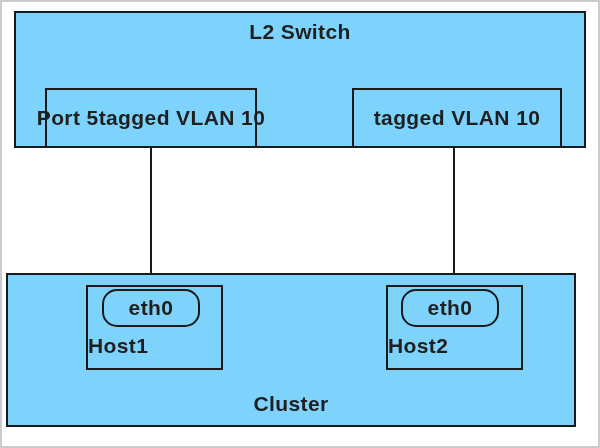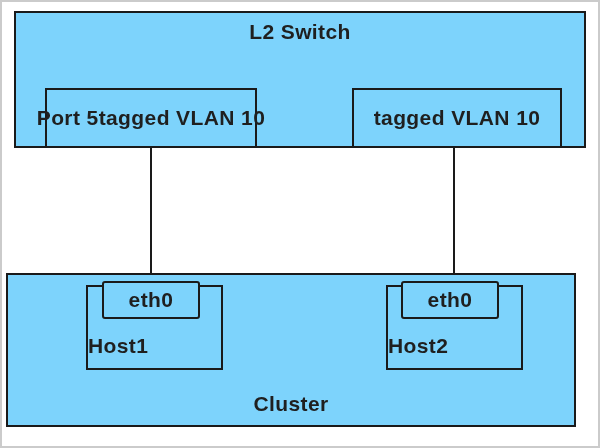--- a/index.html
+++ b/index.html
@@ -84,22 +84,22 @@
   }
   .host-box.h1 { left: 84px; }
   .host-box.h2 { left: 384px; }
   .host-label {
     position: absolute;
     left: 0; right: 0; bottom: 9px;
     text-align: left;
   }
   
   .iface-box {
-    top: 279px; width: 98px; height: 38px;
-    border-radius: 3px;
+    top: 287px; width: 98px; height: 38px;
+    border-radius: 15px;
     z-index: 4;
     display: flex;
     align-items: center;
     justify-content: center;
   }
   .iface-box.i1 { left: 100px; }
   .iface-box.i2 { left: 399px; }
 </style>
 </head>
 <body>

